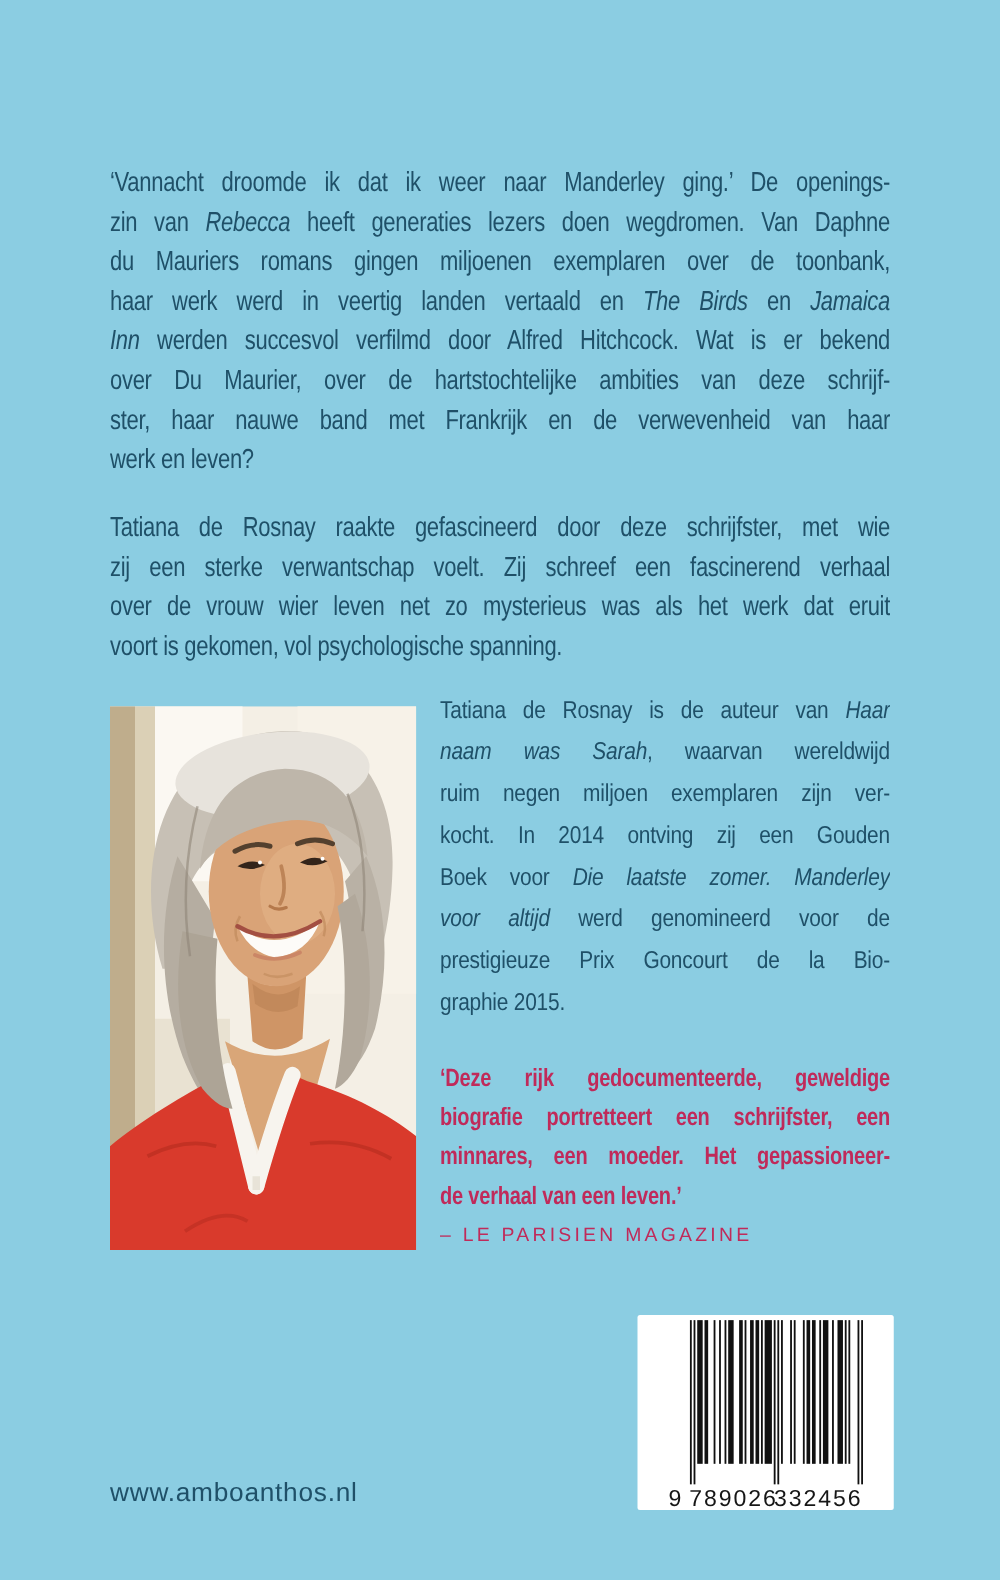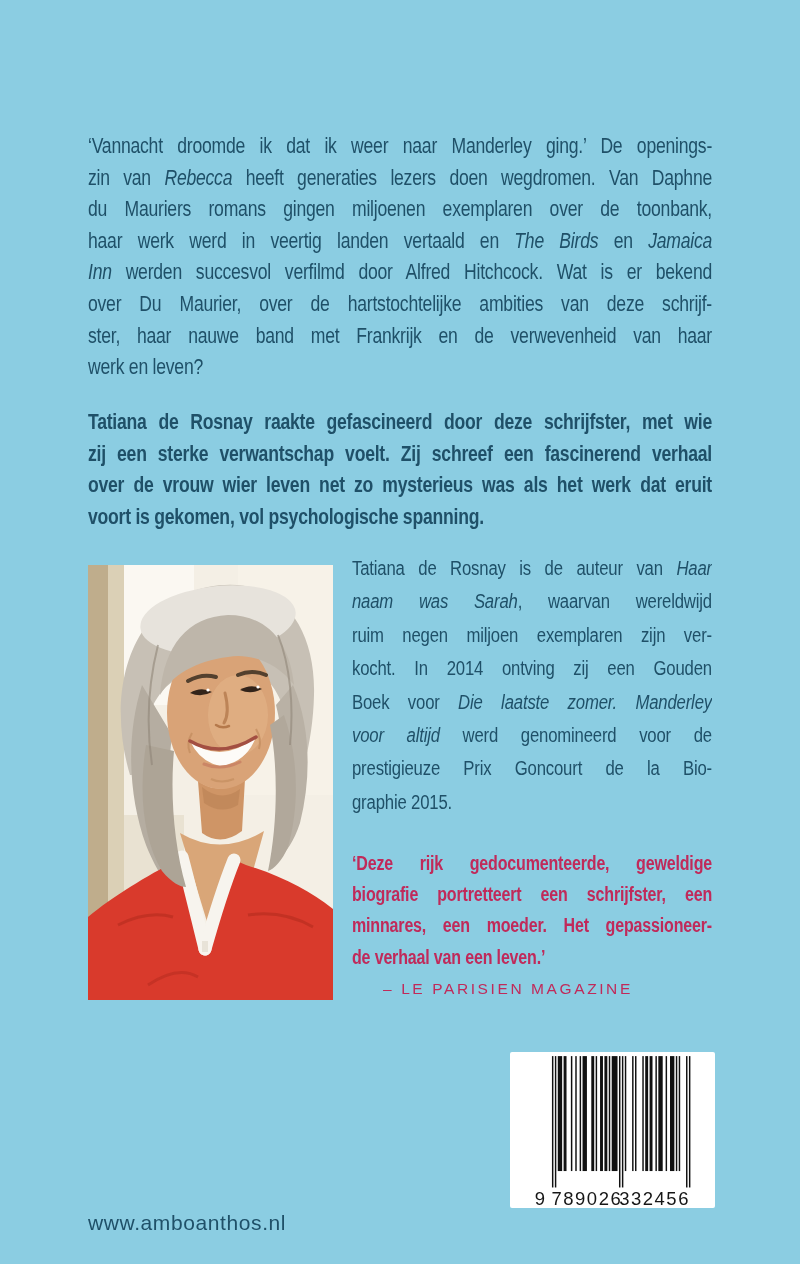--- a/index.html
+++ b/index.html
@@ -5,40 +5,40 @@
   :root { --bg:#8bcde2; --ink:#1f5068; --quote:#c02a5a; }
   html,body{margin:0;padding:0;}
   body{
     width:800px;height:1264px;position:relative;overflow:hidden;
     background:var(--bg);
     font-family:"Liberation Sans", sans-serif;
   }
   .tb{position:absolute;color:var(--ink);}
   .inner{transform-origin:0 0;}
   #blurb1{left:88px;top:130px;width:624px;}
-  #blurb2{left:88px;top:406px;width:624px;font-weight:bold;}
+  #blurb2{left:88px;top:406px;width:624px;}
   #blurb1 .inner,#blurb2 .inner{
     width:780px;transform:scaleX(0.8);
     font-size:22px;line-height:31.6px;letter-spacing:-0.3px;
   }
   #bio{left:352px;top:552px;width:360px;}
   #bio .inner{
     width:420px;transform:scaleX(0.857);
     font-size:19.5px;line-height:33.4px;letter-spacing:-0.2px;
   }
   #quote{left:352px;top:848px;width:360px;color:var(--quote);font-weight:bold;}
   #quote .inner{
     width:450px;transform:scaleX(0.8);
     font-size:20px;line-height:31.2px;letter-spacing:-0.2px;
   }
   .tline{text-align:justify;text-align-last:justify;white-space:normal;overflow:hidden;}
   .tline-end{text-align-last:left;}
   em{font-style:italic;}
-  #attribution{left:352px;top:980px;font-size:15.5px;letter-spacing:2.6px;color:var(--quote);margin-left:31px;}
-  #website{left:88px;top:1183px;font-size:21px;letter-spacing:0.6px;margin-top:28px;}
+  #attribution{left:352px;top:980px;font-size:15.5px;letter-spacing:2.6px;color:var(--quote);}
+  #website{left:88px;top:1183px;font-size:21px;letter-spacing:0.6px;}
   #photo{position:absolute;left:88px;top:565px;width:245px;height:435px;}
   #photo svg{display:block;width:100%;height:100%;}
   #barcode{position:absolute;left:510px;top:1052px;width:205px;height:156px;background:#ffffff;border-radius:2px;}
   #barcode svg{display:block;width:100%;height:100%;}
   .bc-digit{font-family:"Liberation Sans", sans-serif;font-size:18px;fill:#161616;letter-spacing:1.5px;}
 </style>
 </head>
 <body>
 
 <div>

